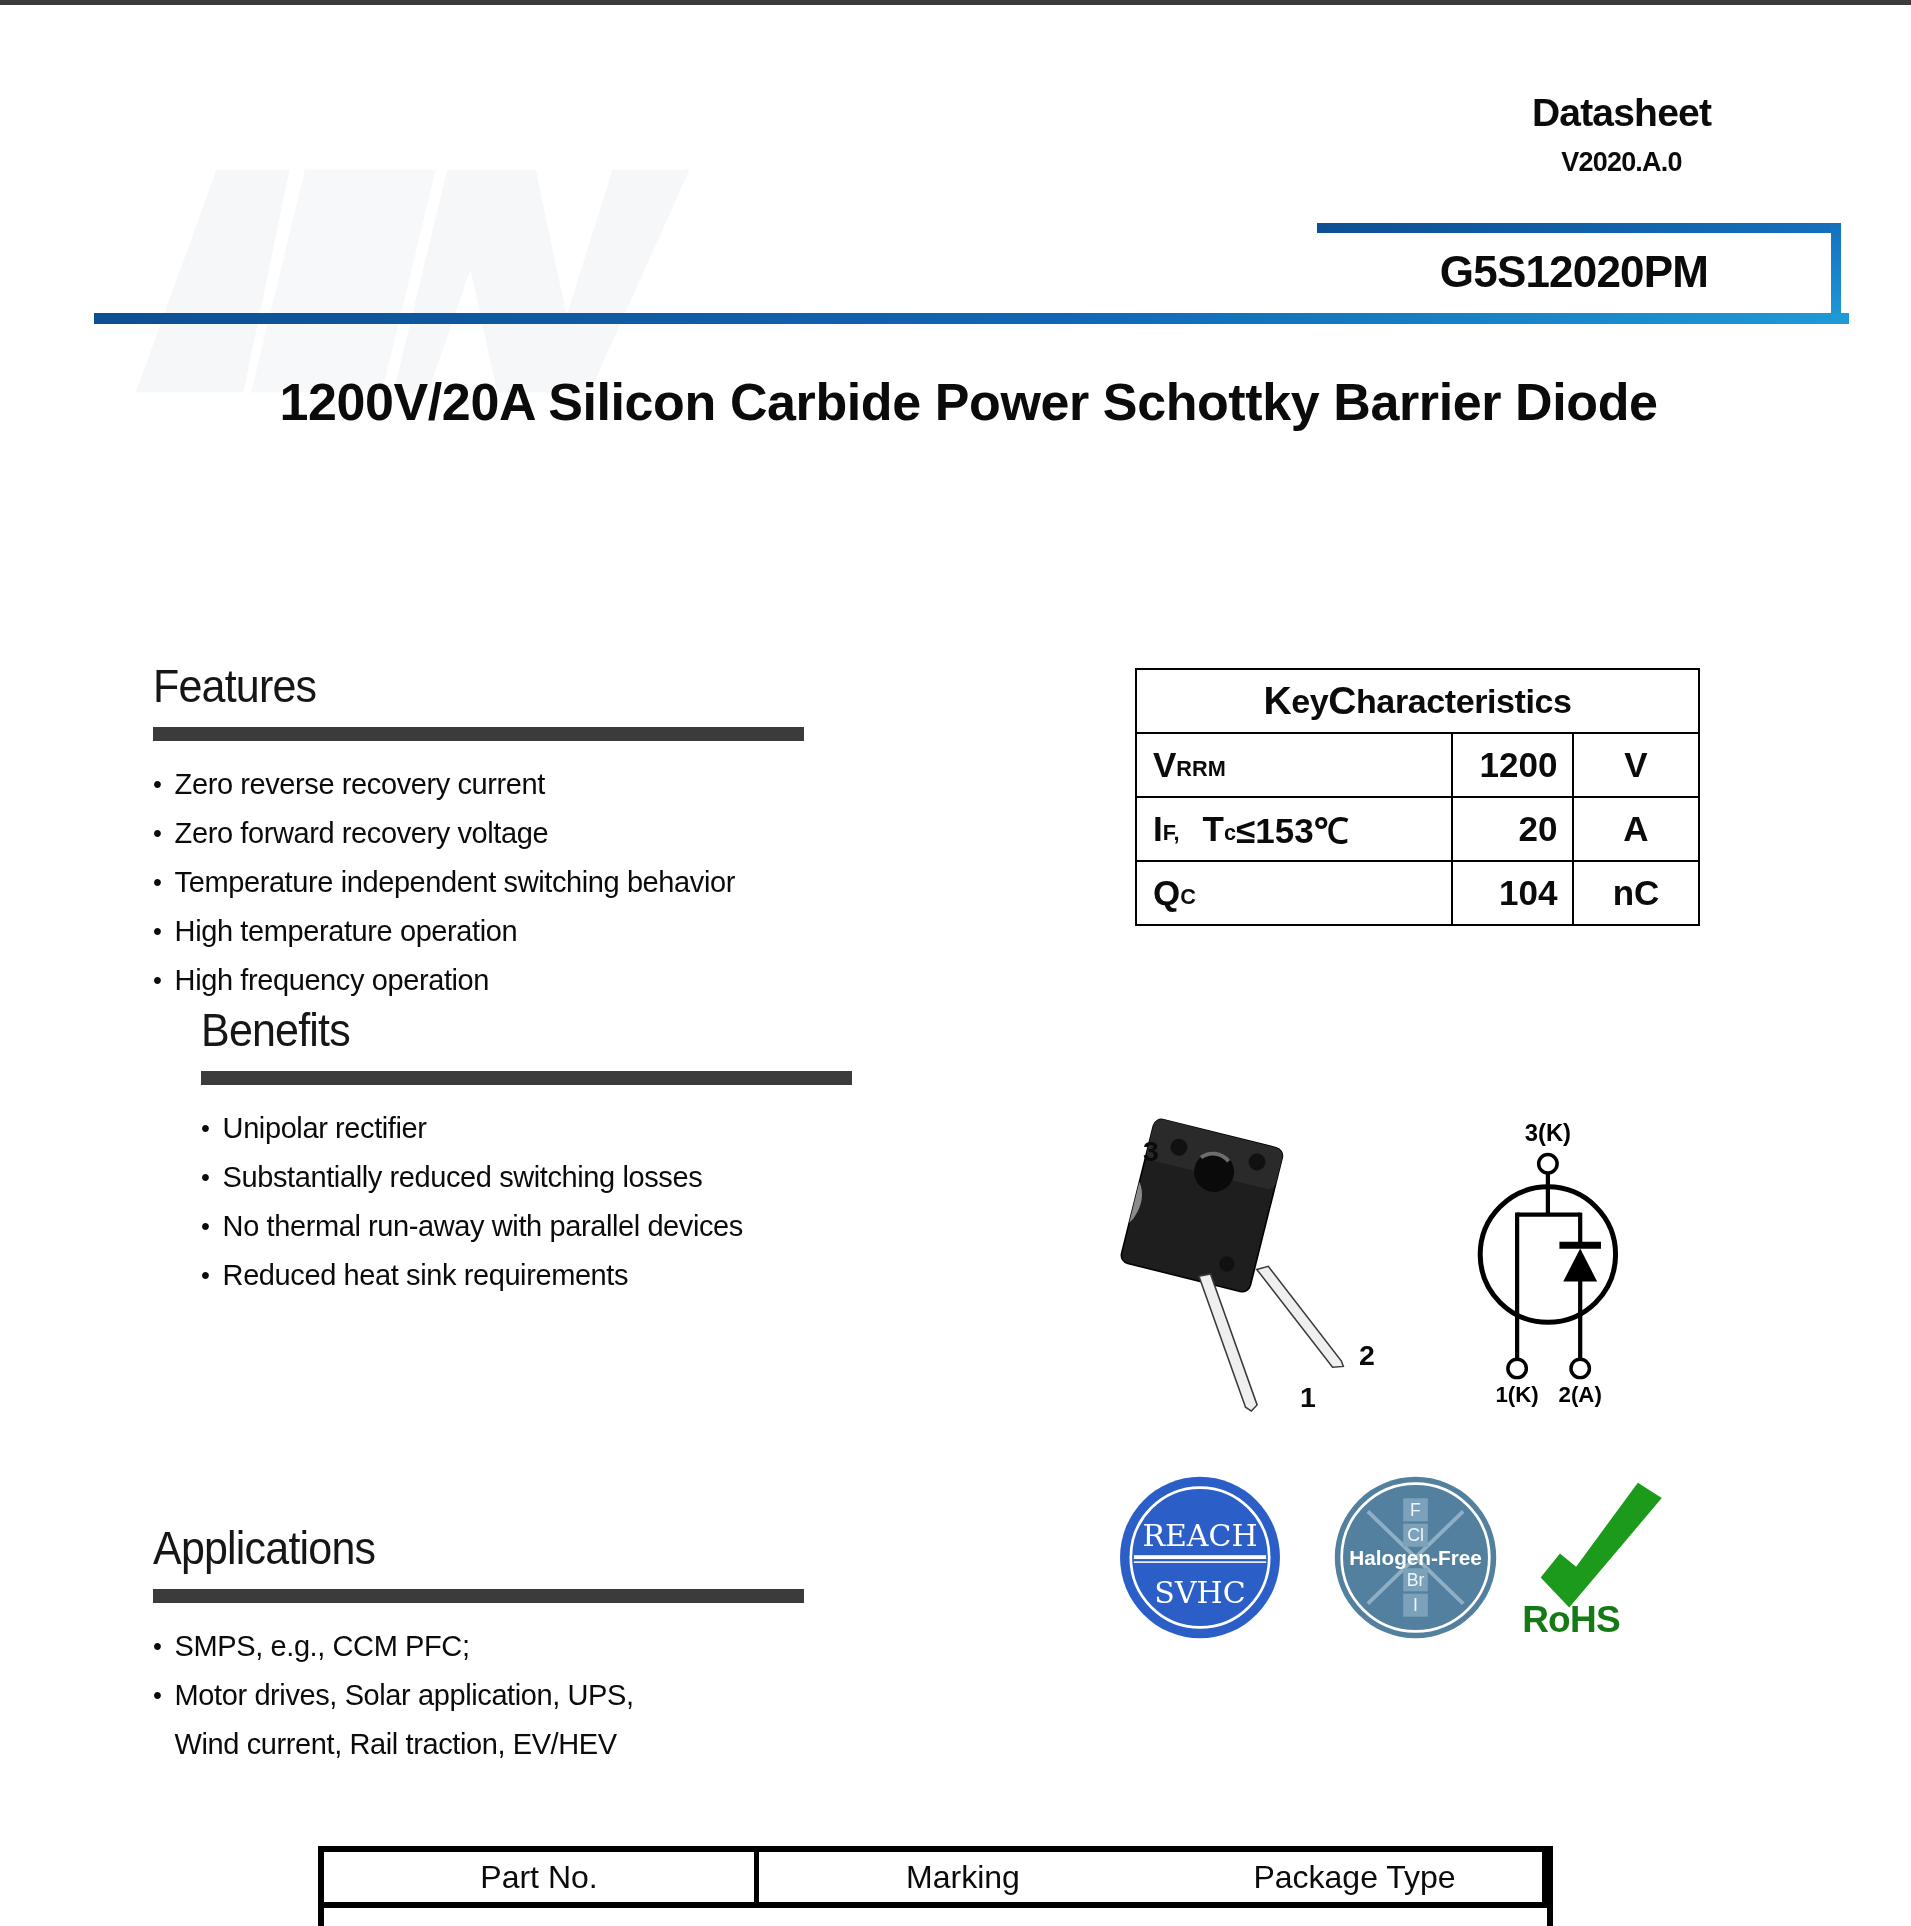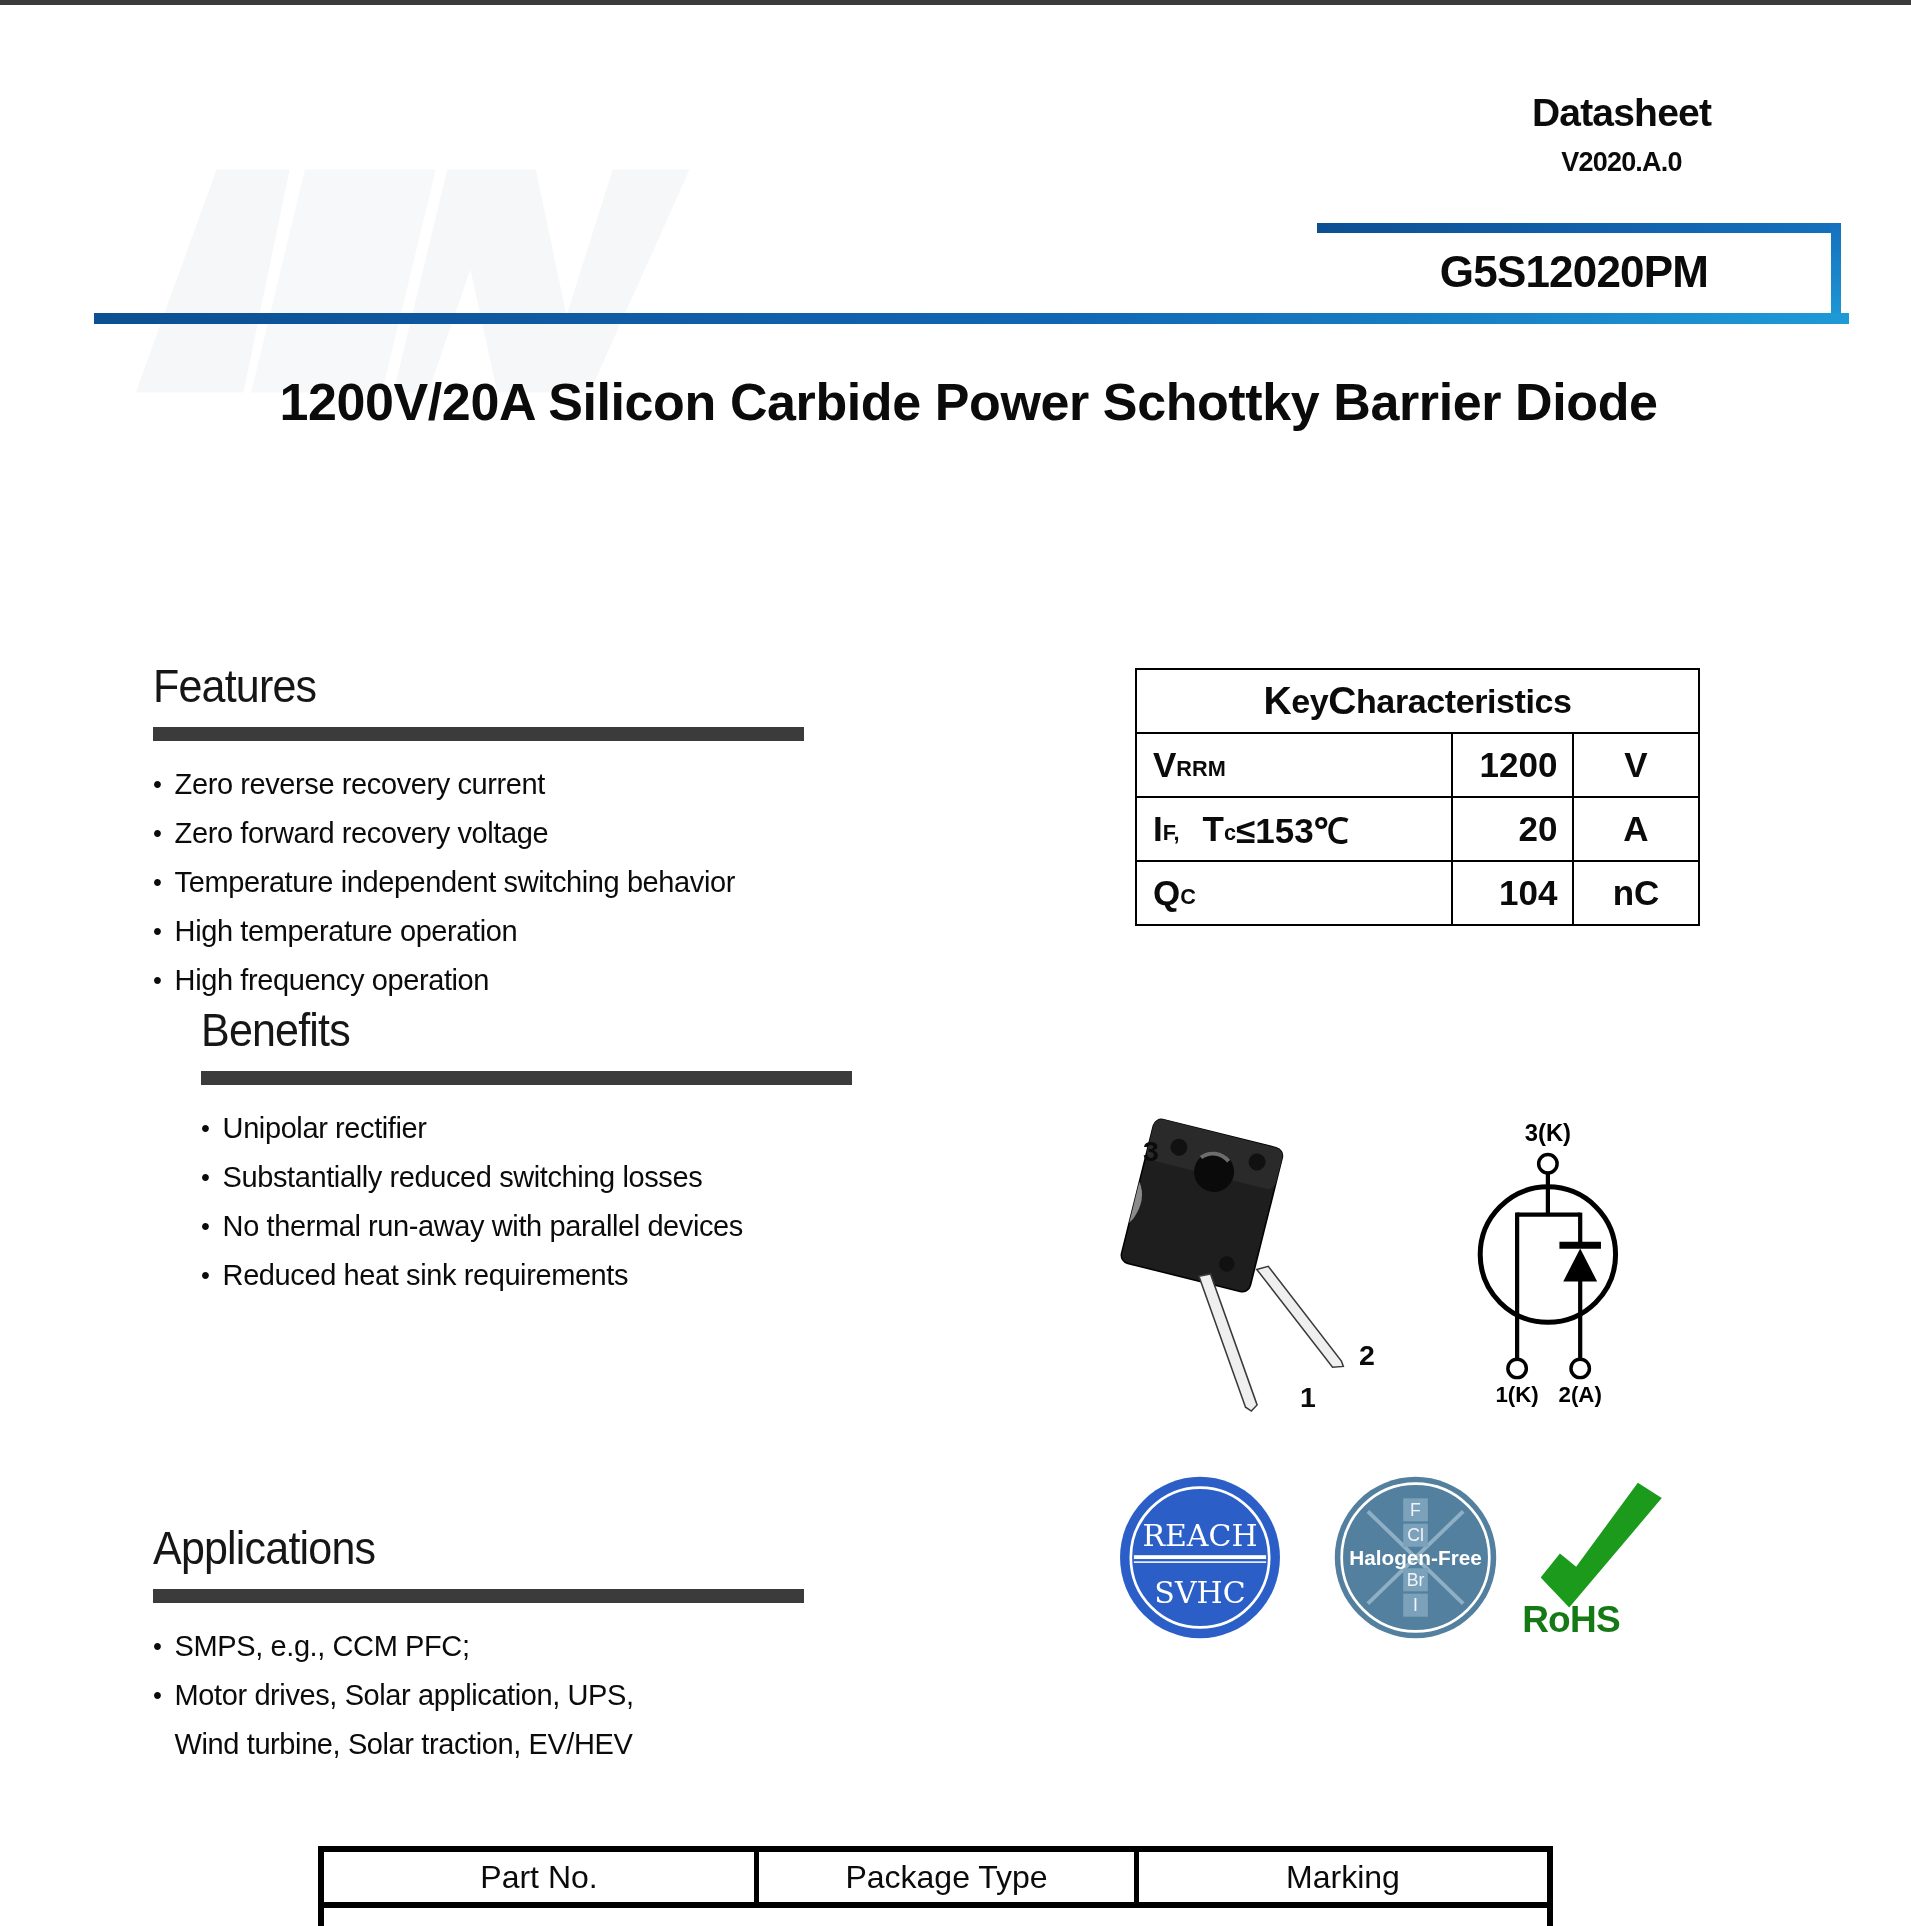--- a/index.html
+++ b/index.html
@@ -235,21 +235,21 @@
       <li>
           <span class="bullet">•</span>
           <span>SMPS, e.g., CCM PFC;</span>
         </li>
       <li>
           <span class="bullet">•</span>
           <span>Motor drives, Solar application, UPS,</span>
         </li>
       <li class="cont">
           <span class="bullet"></span>
-          <span>Wind turbine, Solar traction, EV/HEV</span>
+          <span>Wind current, Rail traction, EV/HEV</span>
         </li>
     </ul>
   </div>
 
   <svg class="logo logo-reach" width="162" height="163" viewBox="0 0 420 424">
     <ellipse cx="210" cy="212" rx="208" ry="210" fill="#2b5fc7"></ellipse>
     <ellipse cx="210" cy="212" rx="180" ry="182" fill="none" stroke="#ffffff" stroke-width="7"></ellipse>
     <text x="210" y="182" font-size="78" fill="#ffffff" text-anchor="middle" font-family="DejaVu Serif, serif">REACH</text>
     <rect x="38" y="206" width="344" height="10" fill="#ffffff"></rect>
     <rect x="38" y="222" width="344" height="4" fill="#ffffff"></rect>
@@ -273,22 +273,22 @@
   </svg>
 
   <svg class="logo logo-rohs" width="143" height="162" viewBox="0 0 370 420">
     <polygon points="48,258 122,336 362,52 300,12 140,230 98,196" fill="#1b9a1b"></polygon>
     <text x="0" y="400" font-size="96" font-weight="bold" fill="#157a15" letter-spacing="-2">RoHS</text>
   </svg>
 
   <div class="bottom-table">
     <div class="bt-row header">
       <div class="bt-cell bt-c1">Part No.</div>
+      <div class="bt-cell bt-c3">Marking</div>
       <div class="bt-cell bt-c2">Package Type</div>
-      <div class="bt-cell bt-c3">Marking</div>
     </div>
     <div class="bt-row data">
       
       
       
     </div>
   </div>
 
 </div>
 

